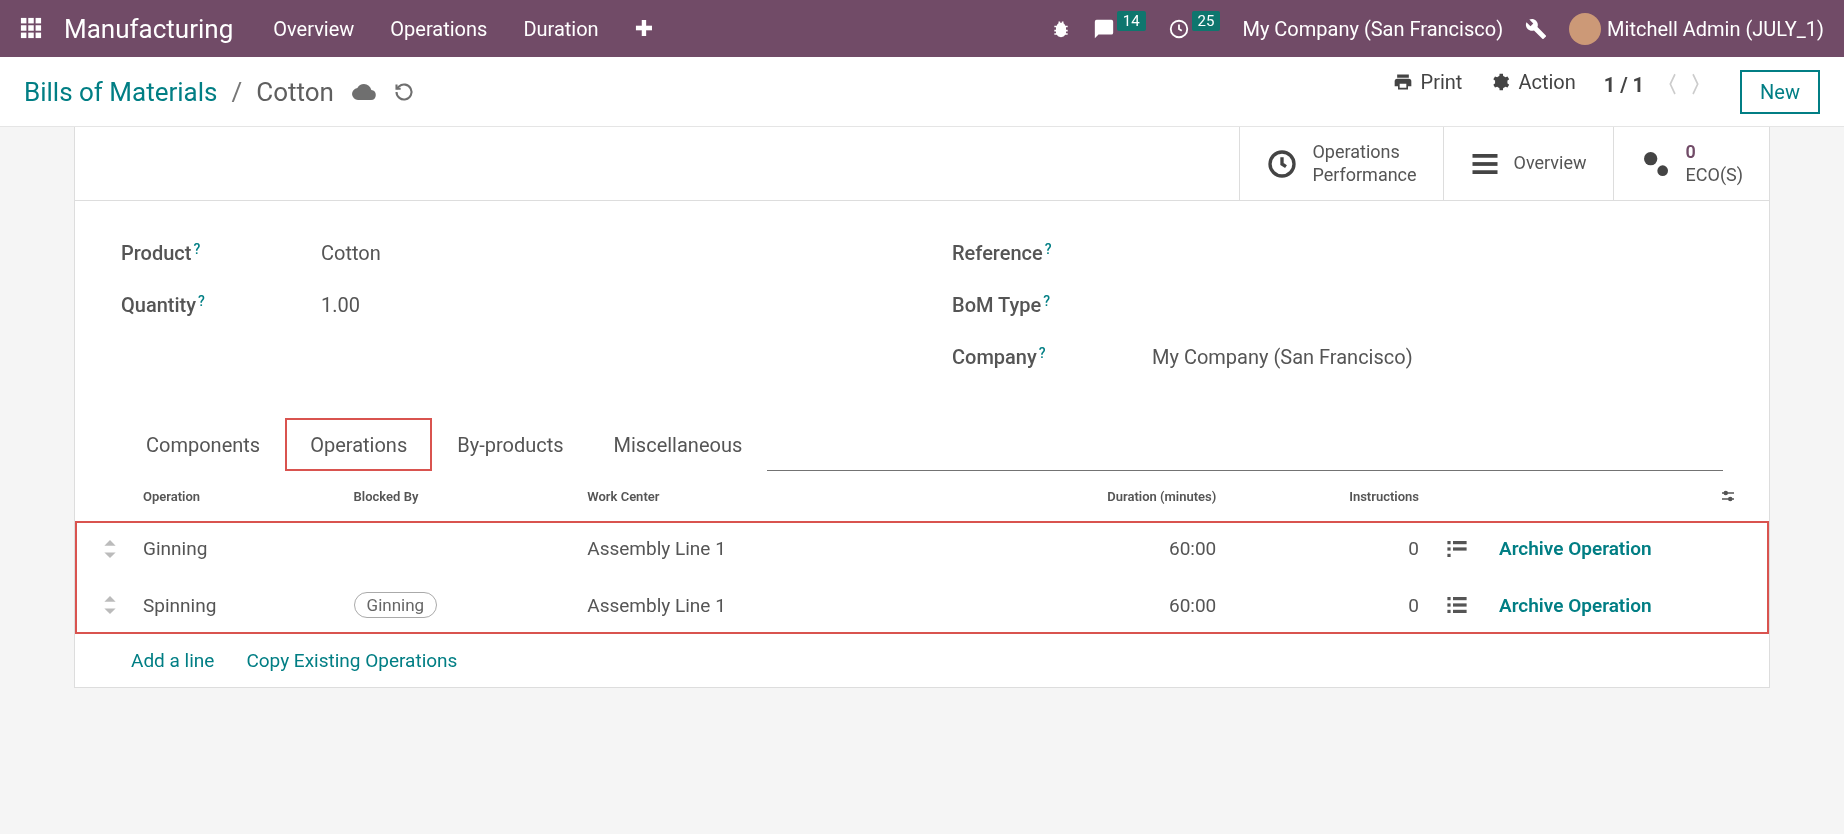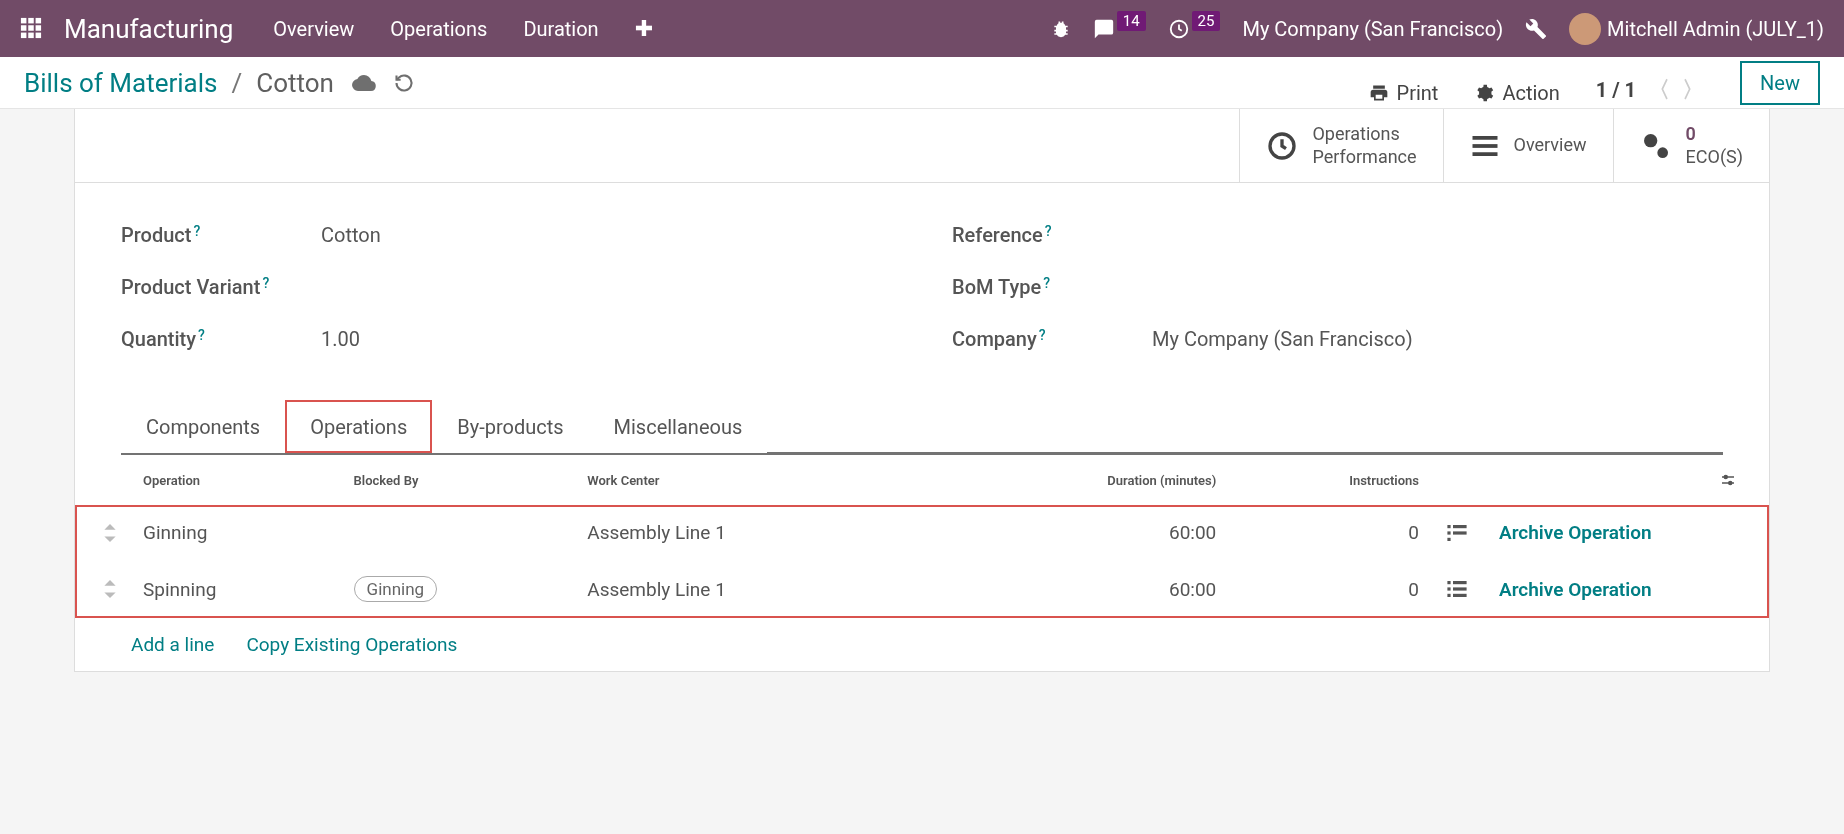--- a/index.html
+++ b/index.html
@@ -8,32 +8,32 @@
   
   .topnav { background: #714B67; height: 57px; display: flex; align-items: center; color: #fff; padding: 0 20px; }
   .topnav .apps-icon { width: 24px; height: 24px; margin-right: 20px; cursor: pointer; }
   .apps-icon svg { fill: #fff; }
   .topnav .brand { font-size: 26px; font-weight: 400; margin-right: 40px; }
   .topnav .nav-items { display: flex; gap: 36px; font-size: 20px; align-items: center; }
   .topnav .nav-item { cursor: pointer; }
   .topnav .plus { font-size: 22px; cursor: pointer; }
   .topnav .right { margin-left: auto; display: flex; align-items: center; gap: 22px; font-size: 20px; }
   .topnav .badge-group { display: flex; align-items: center; position: relative; cursor: pointer; }
-  .topnav .badge-count { background: #701a75; color: #fff; font-size: 15px; padding: 1px 6px; border-radius: 2px; position: relative; top: -8px; margin-left: 2px; }
+  .topnav .badge-count { background: #0f766e; color: #fff; font-size: 15px; padding: 1px 6px; border-radius: 2px; position: relative; top: -8px; margin-left: 2px; }
   .topnav .avatar { width: 32px; height: 32px; border-radius: 50%; background: #c97; display: inline-block; margin-right: 6px; }
   .topnav .user-group { display: flex; align-items: center; cursor: pointer; }
   
   
-  .ctrlbar { background: #fff; height: 52px; display: flex; align-items: center; padding: 0 24px; border-bottom: 1px solid #e5e5e5; }
+  .ctrlbar { background: #fff; height: 70px; display: flex; align-items: center; padding: 0 24px; border-bottom: 1px solid #e5e5e5; }
   .ctrlbar .breadcrumb { font-size: 26px; display: flex; align-items: center; gap: 14px; }
   .ctrlbar .breadcrumb .crumb-link { color: #017E84; cursor: pointer; }
   .ctrlbar .breadcrumb .crumb-sep { color: #777; }
   .ctrlbar .breadcrumb .crumb-active { color: #5f5f5f; }
   .ctrlbar .cloud-icon, .ctrlbar .reload-icon { color: #6f6f6f; margin-left: 18px; cursor: pointer; }
-  .ctrlbar .right { margin-left: auto; display: flex; align-items: flex-end; gap: 36px; font-size: 20px; color: #444; }
+  .ctrlbar .right { margin-left: auto; display: flex; align-items: flex-start; gap: 28px; font-size: 20px; color: #444; }
   .ctrlbar .right .action-btn { cursor: pointer; display: flex; align-items: center; gap: 8px; }
   .ctrlbar .pager { display: flex; align-items: center; gap: 12px; font-weight: bold; }
   .ctrlbar .pager .arrow { color: #ccc; cursor: pointer; font-size: 22px;}
   .ctrlbar .new-btn { border: 2px solid #017E84; color: #017E84; padding: 8px 18px; font-size: 20px; cursor: pointer; background: #fff; }
   
   
   .form-wrap { margin: 0 74px; background: #fff; border: 1px solid #ddd; border-top: none; }
   
   
   .stat-row { display: flex; justify-content: flex-end; border-bottom: 1px solid #ddd; }
@@ -49,21 +49,21 @@
   .form-label { width: 200px; font-weight: 500; color: #555; position: relative; }
   .form-label .help-q { color: #017E84; font-size: 14px; position: relative; top: -6px; margin-left: 2px; }
   .form-value { flex: 1; color: #555; }
   .radio-opt { display: flex; align-items: center; gap: 12px; margin-bottom: 16px; cursor: pointer; }
   .radio-circle { width: 20px; height: 20px; border: 3px solid #ccc; border-radius: 50%; display: inline-block; position: relative; }
   .radio-circle.checked { border-color: #017E84; }
   .radio-circle.checked::after { content:''; width: 10px; height: 10px; background: #017E84; border-radius: 50%; position: absolute; top: 2px; left: 2px; }
   
   
   .tabs-wrap { padding: 0 46px; }
-  .tabs { display: flex; border-bottom: 3px solid #737373; }
+  .tabs { display: flex; border-bottom: 1px solid #737373; }
   .tab { padding: 14px 24px; font-size: 20px; color: #555; cursor: pointer; border: 1px solid transparent; border-bottom: none; position: relative; top: 1px; background: #fff;}
   .tab.active { border-color: #ddd; background: #fff; }
   .tab.highlighted { outline: 2px solid #d9534f; outline-offset: -2px; }
   
   
   .ops-table { width: 100%; border-collapse: collapse; margin-top: 0; }
   .ops-table th { text-align: left; font-weight: 600; color: #555; font-size: 13px; padding: 16px 10px; }
   .ops-table th.num, .ops-table td.num { text-align: right; }
   .ops-table td { padding: 16px 10px; font-size: 19px; color: #555; }
   .ops-table .drag-handle { color: #bbb; cursor: grab; padding-left: 0; padding-right: 16px;}
@@ -215,24 +215,20 @@
     </div>
   </div>
 
   <div class="form-body">
     <div class="form-col">
       <div class="form-row">
         <div class="form-label"><span>Product</span><span class="help-q">?</span></div>
         <div class="form-value">Cotton</div>
       </div>
       <div class="form-row">
-        <div class="form-label"><span>Product Variant</span><span class="help-q">?</span></div>
-        <div class="form-value"></div>
-      </div>
-      <div class="form-row">
         <div class="form-label"><span>Quantity</span><span class="help-q">?</span></div>
         <div class="form-value">1.00</div>
       </div>
     </div>
     <div class="form-col">
       <div class="form-row">
         <div class="form-label"><span>Reference</span><span class="help-q">?</span></div>
         <div class="form-value"></div>
       </div>
       <div class="form-row">

